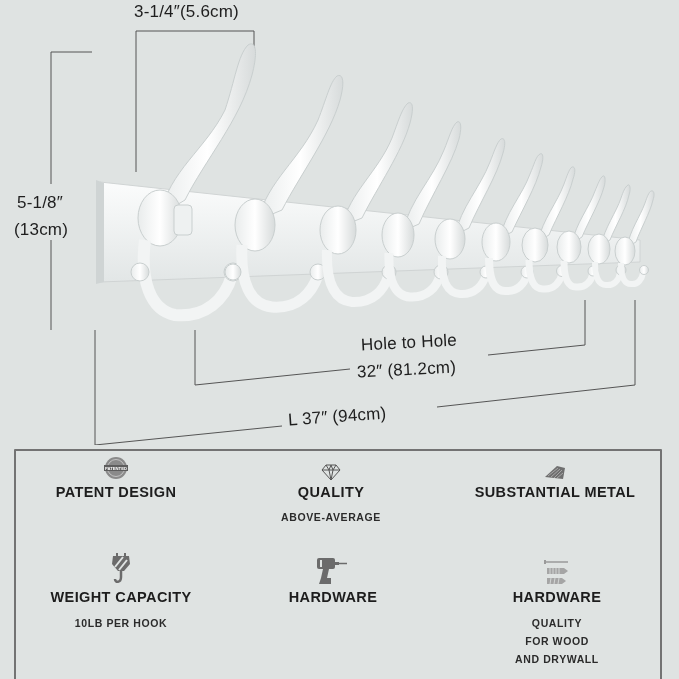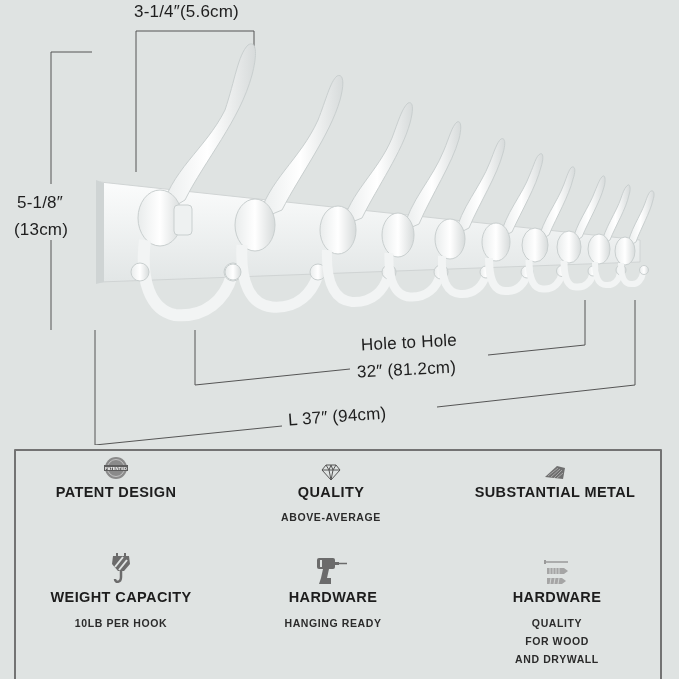--- a/index.html
+++ b/index.html
@@ -181,21 +181,20 @@
       <div class="icon" style="height:36px;">
         <svg width="36" height="30" viewBox="0 0 36 30">
           <rect x="2" y="2" width="18" height="11" rx="2" fill="#6b6b6b"></rect>
           <rect x="5" y="4" width="2" height="7" fill="#dfe3e2"></rect>
           <rect x="20" y="6" width="4" height="3" fill="#6b6b6b"></rect>
           <line x1="24" y1="7.5" x2="32" y2="7.5" stroke="#6b6b6b" stroke-width="1.5"></line>
           <path d="M8,13 L14,13 L12,22 L16,22 L16,28 L4,28 L6,22 Z" fill="#6b6b6b"></path>
         </svg>
       </div>
       <div class="title">HARDWARE</div>
-      <div class="sub" style="margin-top:9px;">HANGING READY</div>
     </div>
 
     <div class="feature" style="left:431px;top:99px;">
       <div class="icon" style="height:36px;">
         <svg width="30" height="30" viewBox="0 0 30 30">
           <line x1="3" y1="6" x2="26" y2="6" stroke="#9a9a9a" stroke-width="1.5"></line>
           <rect x="2" y="4" width="2" height="4" fill="#9a9a9a"></rect>
           <path d="M5,12 L22,12 L26,15 L22,18 L5,18 Z" fill="#a5a5a5"></path>
           <path d="M8,12 L8,18 M11,12 L11,18 M14,12 L14,18 M17,12 L17,18" stroke="#dfe3e2" stroke-width="0.8"></path>
           <path d="M5,22 L20,22 L24,25 L20,28 L5,28 Z" fill="#a5a5a5"></path>

